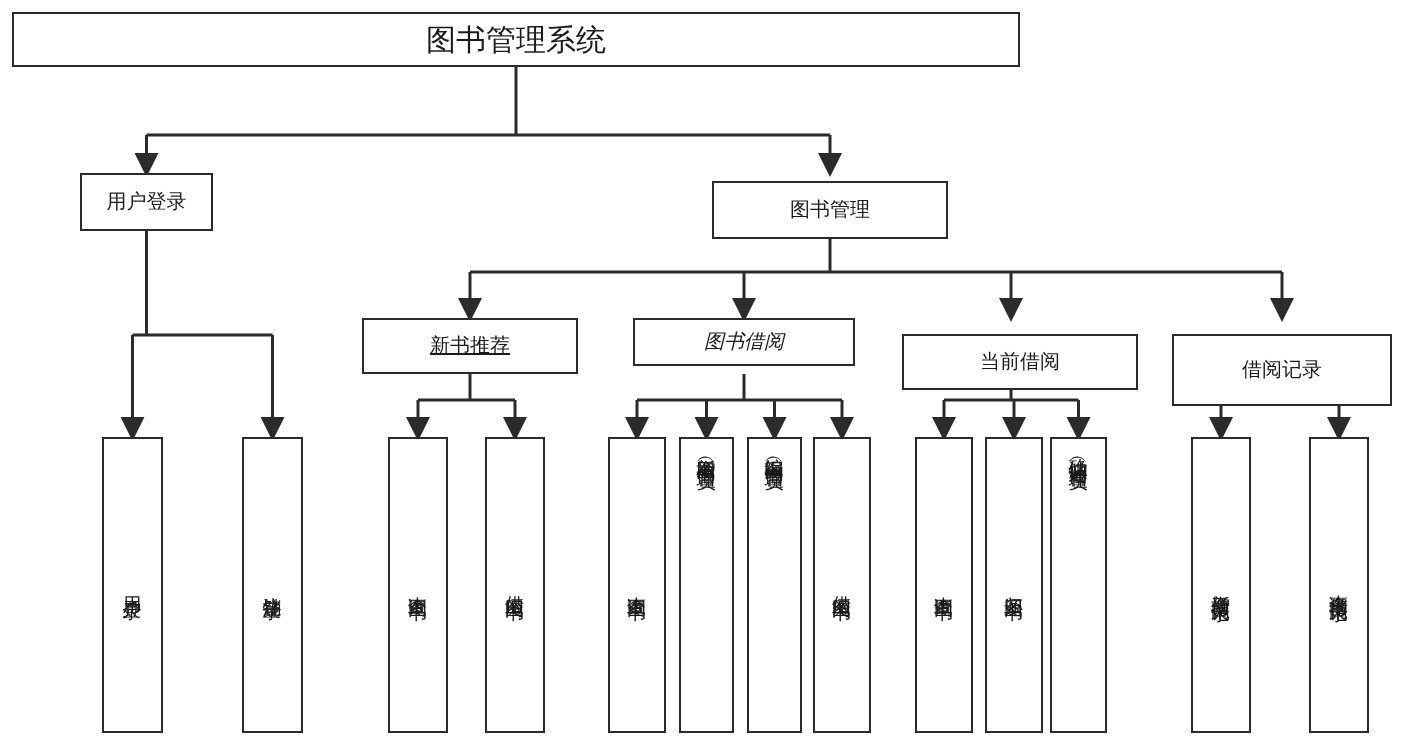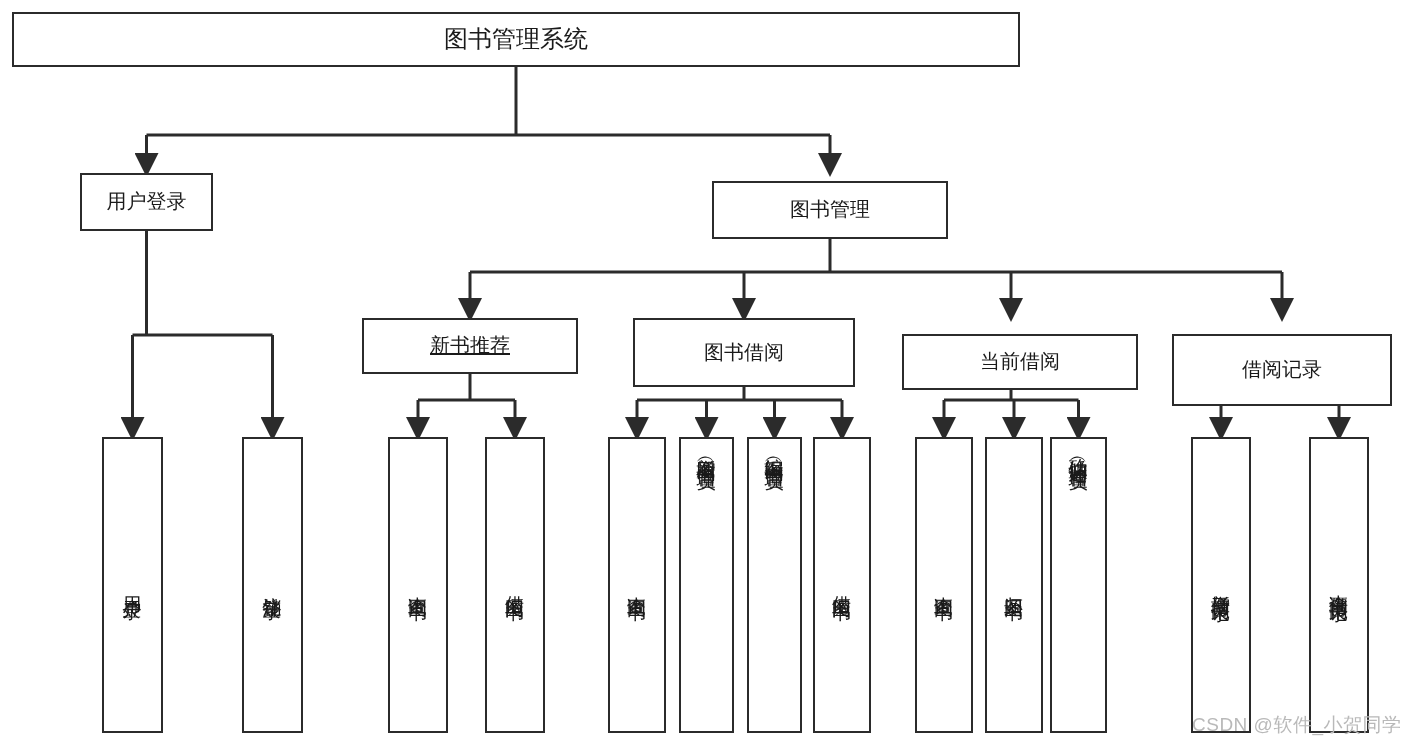--- a/index.html
+++ b/index.html
@@ -33,21 +33,21 @@
     border: 2px solid #2b2b2b;
     background: #ffffff;
     display: flex;
     align-items: center;
     justify-content: center;
     text-align: center;
     line-height: 1.18;
     color: #1a1a1a;
   }
   .node.root {
-    font-size: 24px;
+    font-size: 30px;
   }
   .node.level2 {
     font-size: 20px;
   }
   .node.level3 {
     font-size: 20px;
   }
   
   .node.leaf {
     font-size: 19px;
@@ -129,21 +129,21 @@
   <div class="node level2" style="left: 80px; top: 173px; width: 133px; height: 58px;">
     <span>用户登录</span>
   </div>
   <div class="node level2" style="left: 712px; top: 173px; width: 236px; height: 58px; margin-top: 8px;">
     <span>图书管理</span>
   </div>
 
   <div class="node level3" style="left: 362px; top: 318px; width: 216px; height: 56px; text-decoration: underline;">
     <span>新书推荐</span>
   </div>
-  <div class="node level3" style="left: 633px; top: 318px; width: 222px; height: 69px;">
+  <div class="node level3" style="left: 633px; top: 318px; width: 222px; height: 48px; font-style: italic;">
     <span>图书借阅</span>
   </div>
   <div class="node level3" style="left: 902px; top: 334px; width: 236px; height: 56px;">
     <span>当前借阅</span>
   </div>
   <div class="node level3" style="left: 1172px; top: 334px; width: 220px; height: 72px;">
     <span>借阅记录</span>
   </div>
 
   <div class="node leaf" style="left: 102px; top: 437px; width: 61px; height: 296px;">
@@ -179,15 +179,14 @@
   <div class="node leaf top-aligned" style="left: 1050px; top: 437px; width: 57px; height: 296px;">
     <span class="vtext">确认归还（管理员）</span>
   </div>
   <div class="node leaf" style="left: 1191px; top: 437px; width: 60px; height: 296px;">
     <span class="vtext">新增借阅记录</span>
   </div>
   <div class="node leaf" style="left: 1309px; top: 437px; width: 60px; height: 296px;">
     <span class="vtext">查询借阅记录</span>
   </div>
 
-  <div class="watermark" style="left: 1192px; top: 712px; color: rgb(185, 185, 185);">CSDN @软件_小贺同学</div>
 
 </div>
 
 </body></html>

